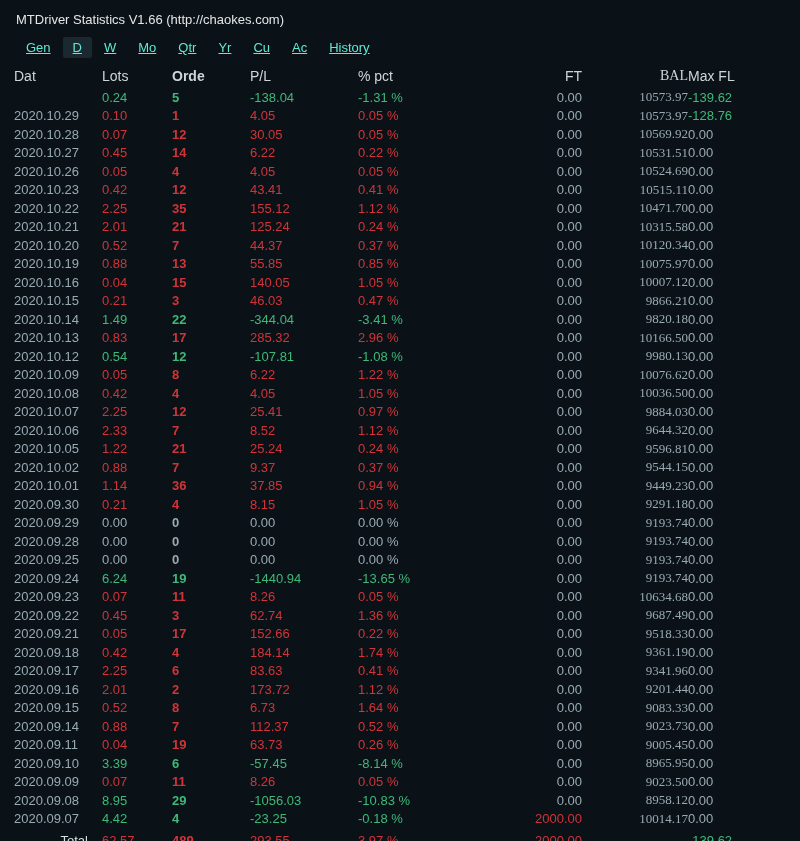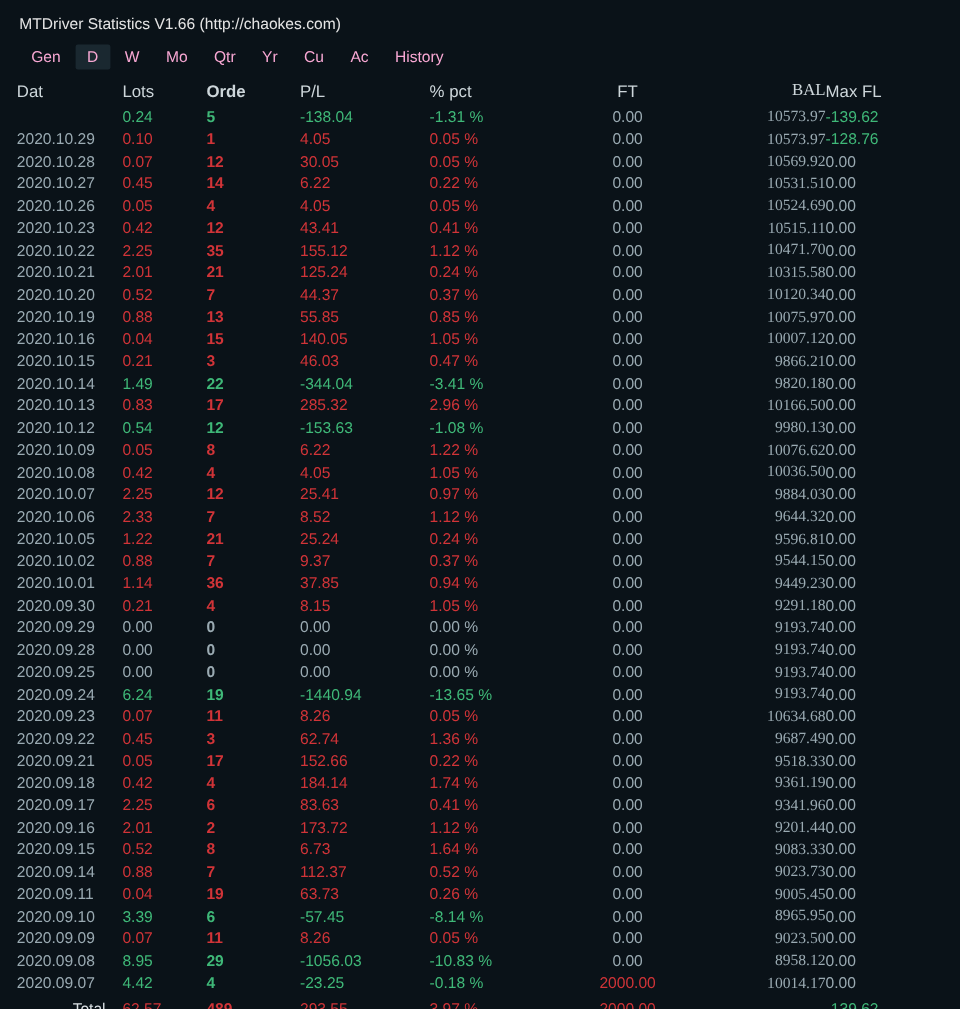--- a/index.html
+++ b/index.html
@@ -18,23 +18,24 @@
       font-size: 13px;
       color: #e5e5e5;
     }
     .tabs {
       display: flex;
       gap: 2px;
       padding: 0 6px 4px 10px;
     }
     .tab {
       padding: 3px 10px;
-      color: #f9a8d4;
+      color: #5eead4;
       font-size: 13px;
       cursor: pointer;
+      text-decoration: underline;
     }
     .tab.active {
       background: #1a2830;
       border-radius: 2px;
     }
     .table-wrap {
       padding: 2px 0;
     }
     .row {
       display: flex;
@@ -54,21 +55,21 @@
       height: 22px;
       color: #d0d8dc;
       font-size: 13px;
       padding-top: 3px;
     }
     .c-date  { width: 92px;  text-align: left;  padding-left: 4px; }
     .c-lots  { width: 70px;  text-align: left; }
     .c-orde  { width: 78px;  text-align: left; font-weight: bold; }
     .c-pl    { width: 108px; text-align: left; }
     .c-pct   { width: 106px; text-align: left; }
-    .c-ft    { width: 118px; text-align: center; }
+    .c-ft    { width: 118px; text-align: right; }
     .c-bal   { width: 106px; text-align: right; font-family: Liberation Serif, serif; }
     .c-max   { width: 90px;  text-align: left; }
     .g { color: #3fb878; }
     .r { color: #d13438; }
     .n { color: #9aaab2; }
     .total-label { text-align: right; padding-right: 14px; color: #d8dee2; }
   </style>
 </head>
 <body>
 
@@ -242,21 +243,21 @@
           <div class="c-pl r">285.32</div>
           <div class="c-pct r">2.96 %</div>
           <div class="c-ft n">0.00</div>
           <div class="c-bal n">10166.50</div>
           <div class="c-max n">0.00</div>
         </div>
         <div class="row">
           <div class="c-date n">2020.10.12</div>
           <div class="c-lots g">0.54</div>
           <div class="c-orde g">12</div>
-          <div class="c-pl g">-153.63</div>
+          <div class="c-pl g">-107.81</div>
           <div class="c-pct g">-1.08 %</div>
           <div class="c-ft n">0.00</div>
           <div class="c-bal n">9980.13</div>
           <div class="c-max n">0.00</div>
         </div>
         <div class="row">
           <div class="c-date n">2020.10.09</div>
           <div class="c-lots r">0.05</div>
           <div class="c-orde r">8</div>
           <div class="c-pl r">6.22</div>

